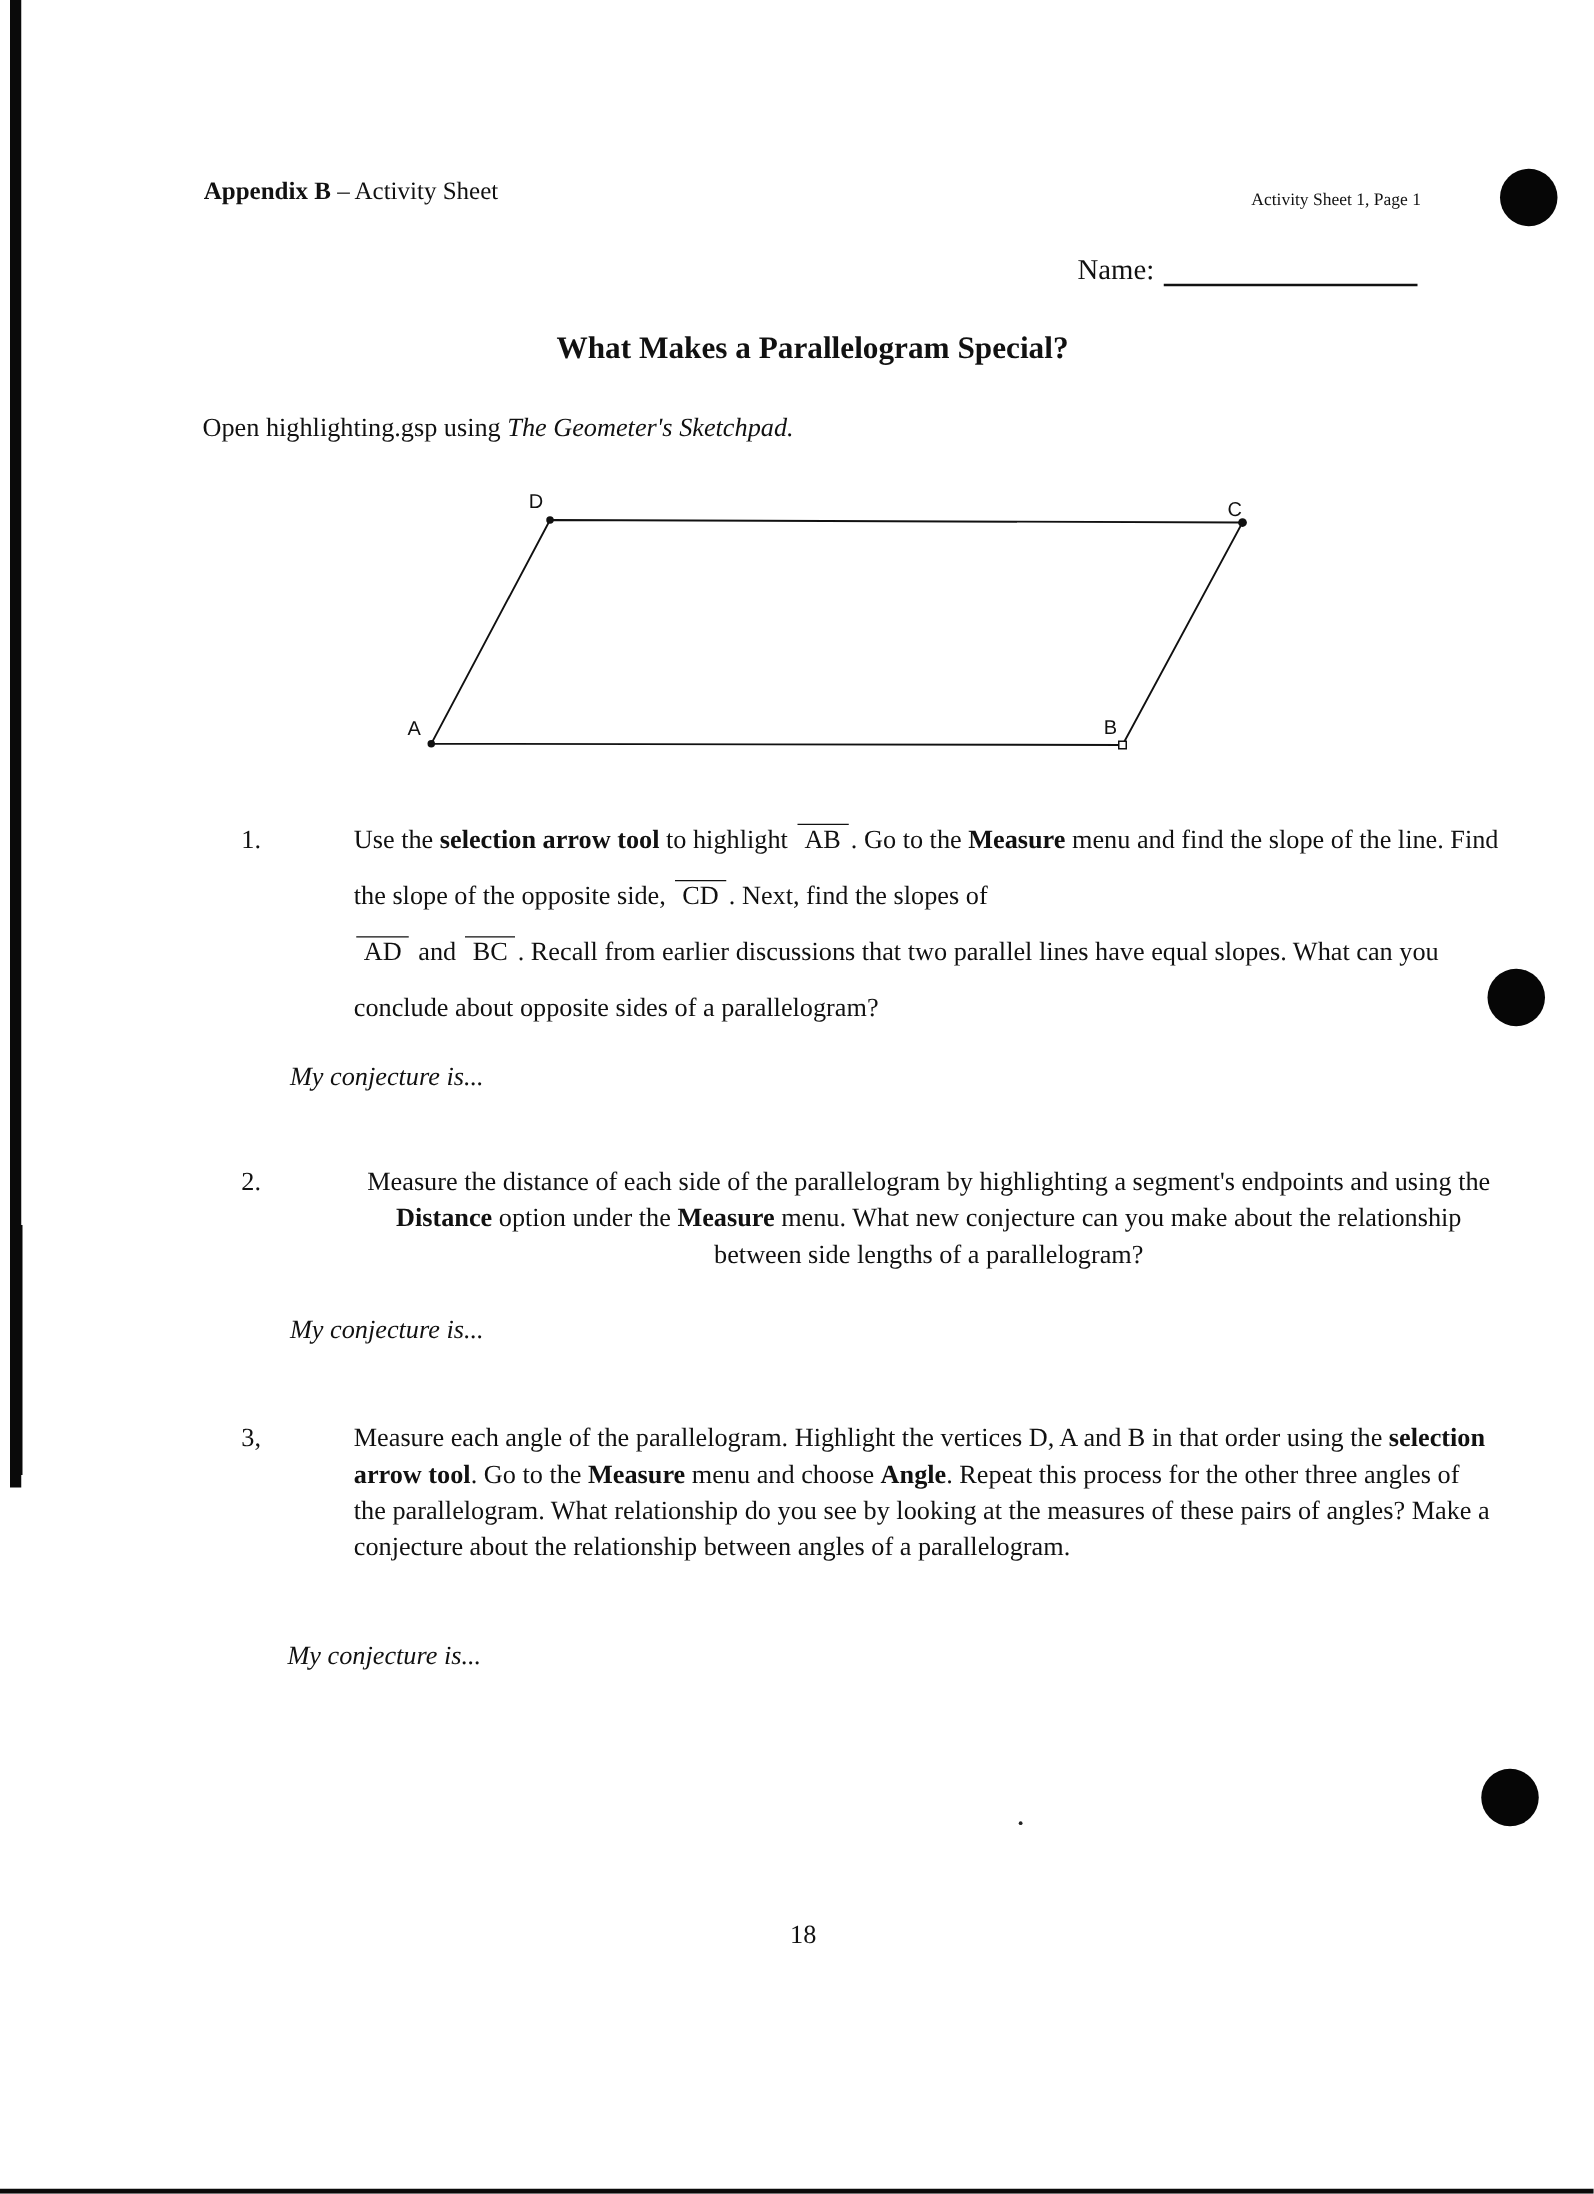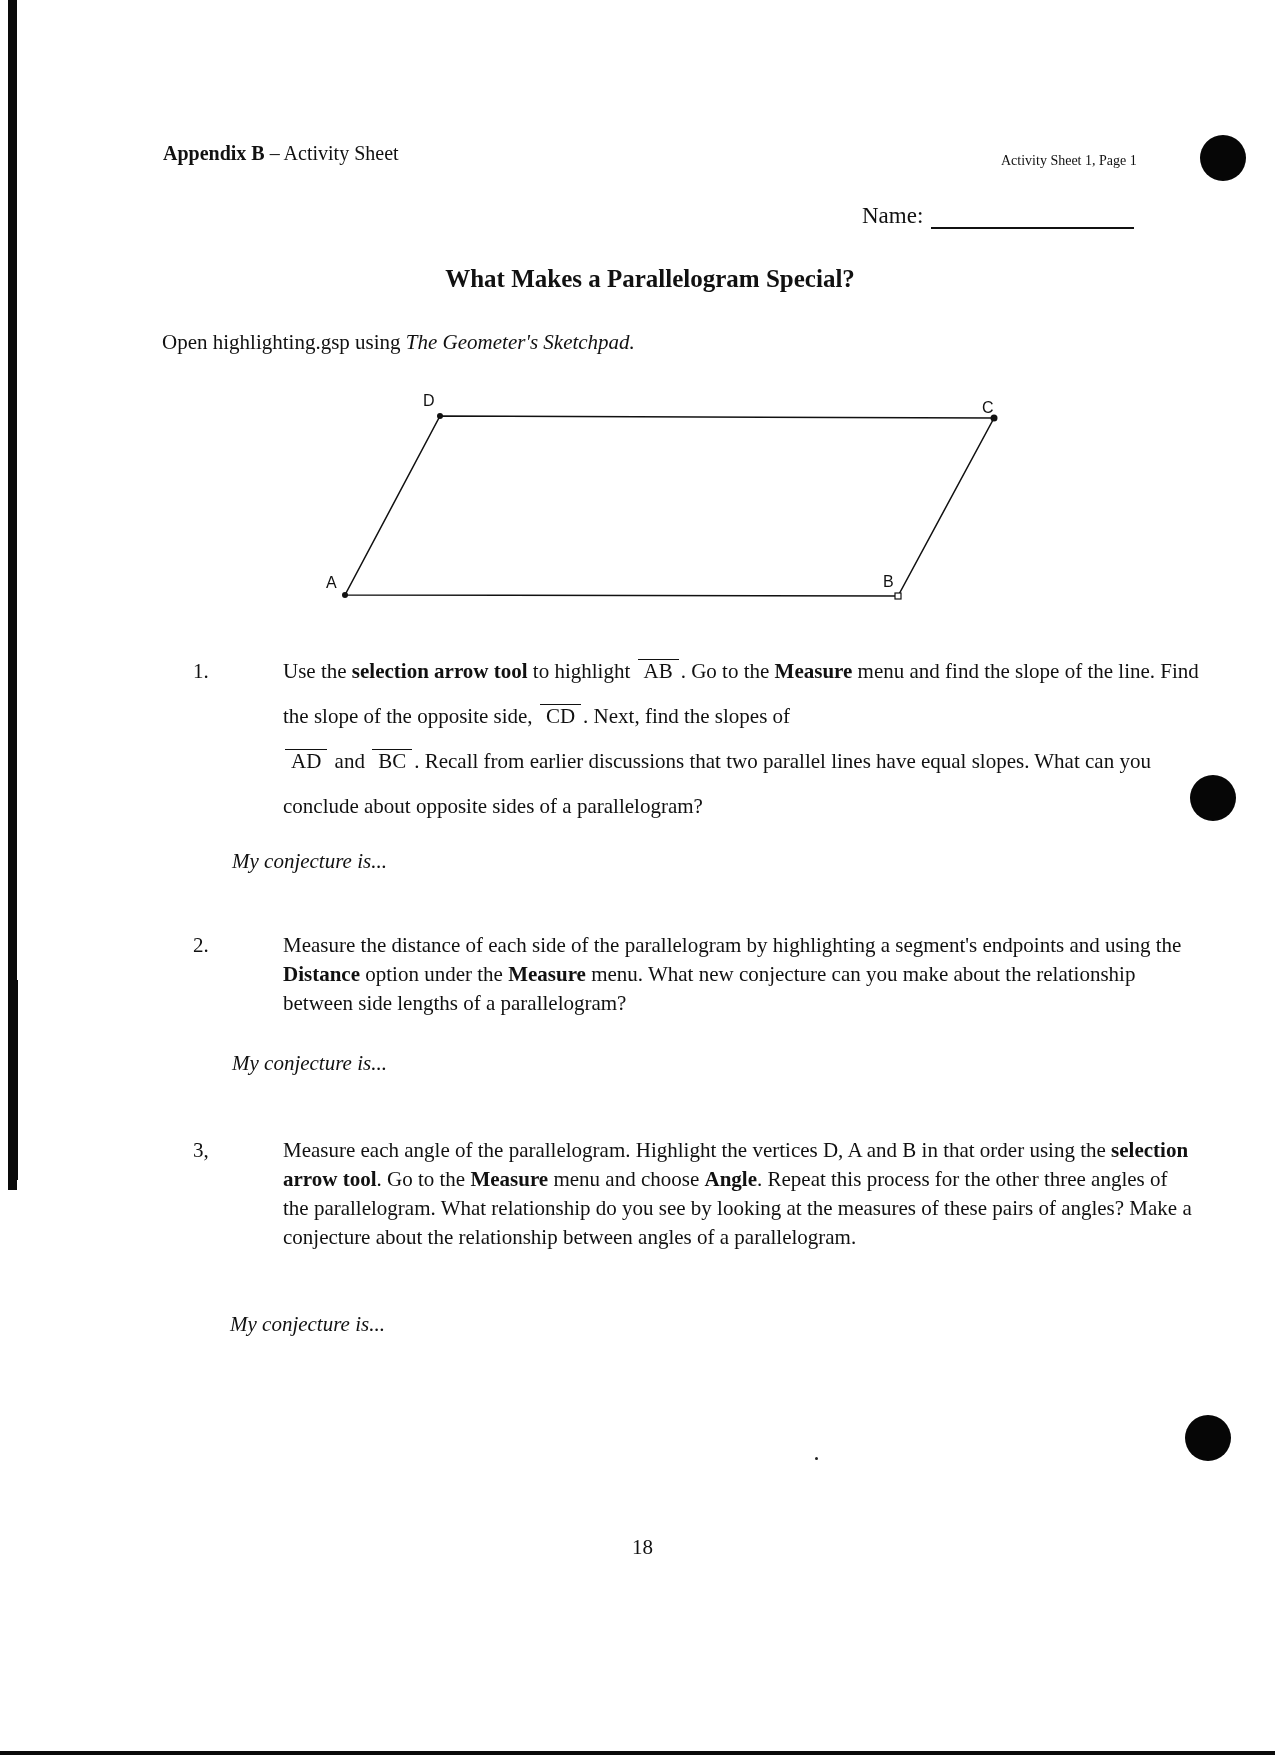--- a/index.html
+++ b/index.html
@@ -72,21 +72,21 @@
 </svg>
 
 <div class="abs q q1" style="left:0; width:1275px;">
   <span class="q-num" style="top:0; line-height:29px;">1.</span>
   <div class="q-body" style="top:-8px;"><span>Use the </span><b>selection arrow tool</b><span> to highlight </span><span class="seg">AB</span><span>.  Go to the </span><b>Measure</b><span> menu and find the slope of the line.  Find the slope of the opposite side, </span><span class="seg">CD</span><span>.  Next, find the slopes of </span><br><span class="seg">AD</span><span> and </span><span class="seg">BC</span><span style="line-height:29px;">.  Recall from earlier discussions that two parallel lines have equal slopes. What can you conclude about opposite sides of a parallelogram?</span></div>
   <div class="abs conj" style="left:232px; top:190px;">My conjecture is...</div>
 </div>
 
 <div class="abs q q2" style="left:0; width:1275px;">
   <span class="q-num" style="top:0;">2.</span>
-  <div class="q-body" style="top:0; width:920px;"><span>Measure the distance of each side of the parallelogram by highlighting a segment's endpoints and using the </span><b>Distance</b><span> option under the </span><b>Measure</b><span> menu.  What new conjecture can you make about the relationship between side lengths of a parallelogram?</span></div>
+  <div class="q-body" style="top:0; width:920px;text-align:center;"><span>Measure the distance of each side of the parallelogram by highlighting a segment's endpoints and using the </span><b>Distance</b><span> option under the </span><b>Measure</b><span> menu.  What new conjecture can you make about the relationship between side lengths of a parallelogram?</span></div>
   <div class="abs conj" style="left:232px; top:118px;">My conjecture is...</div>
 </div>
 
 <div class="abs q q3" style="left:0; width:1275px;">
   <span class="q-num" style="top:0;">3,</span>
   <div class="q-body" style="top:0; width:910px;"><span>Measure each angle of the parallelogram.  Highlight the vertices D, A and B in that order using the </span><b>selection arrow tool</b><span>.  Go to the </span><b>Measure</b><span> menu and choose </span><b>Angle</b><span>.  Repeat this process for the other three angles of the parallelogram.  What relationship do you see by looking at the measures of these pairs of angles?  Make a conjecture about the relationship between angles of a parallelogram.</span></div>
   <div class="abs conj" style="left:230px; top:174px;">My conjecture is...</div>
 </div>
 
 <div class="abs page-num">18</div>

